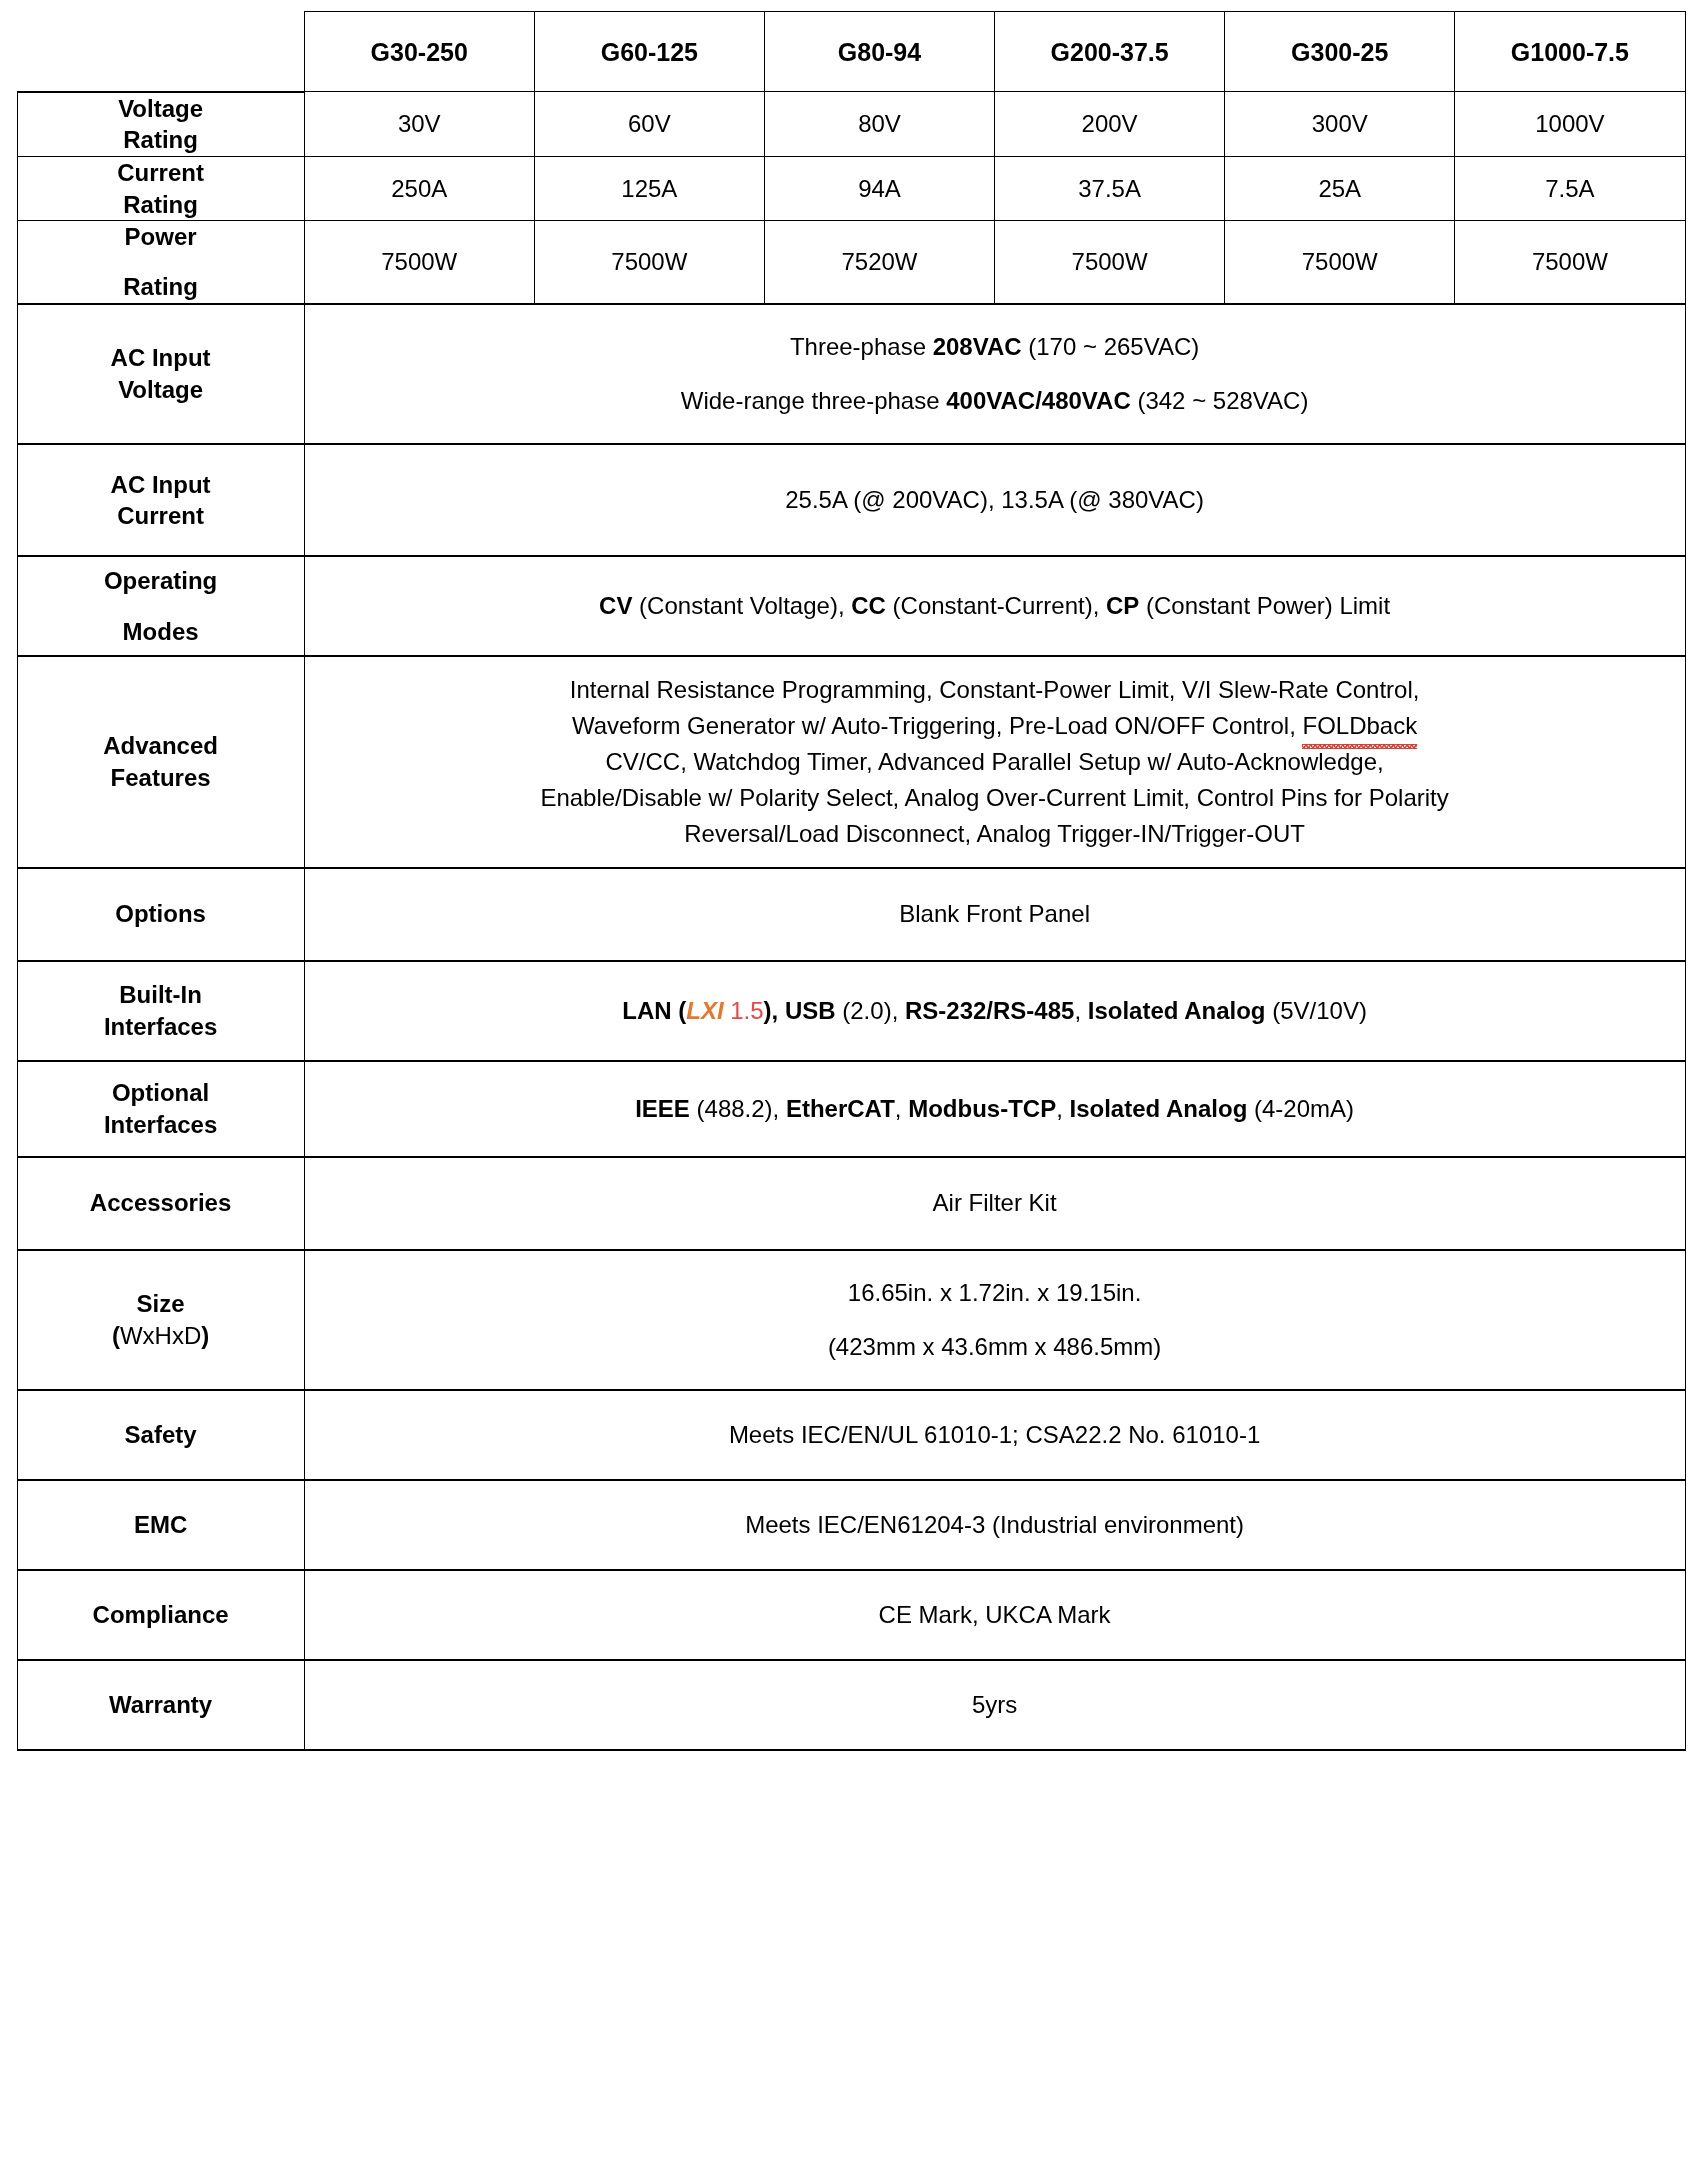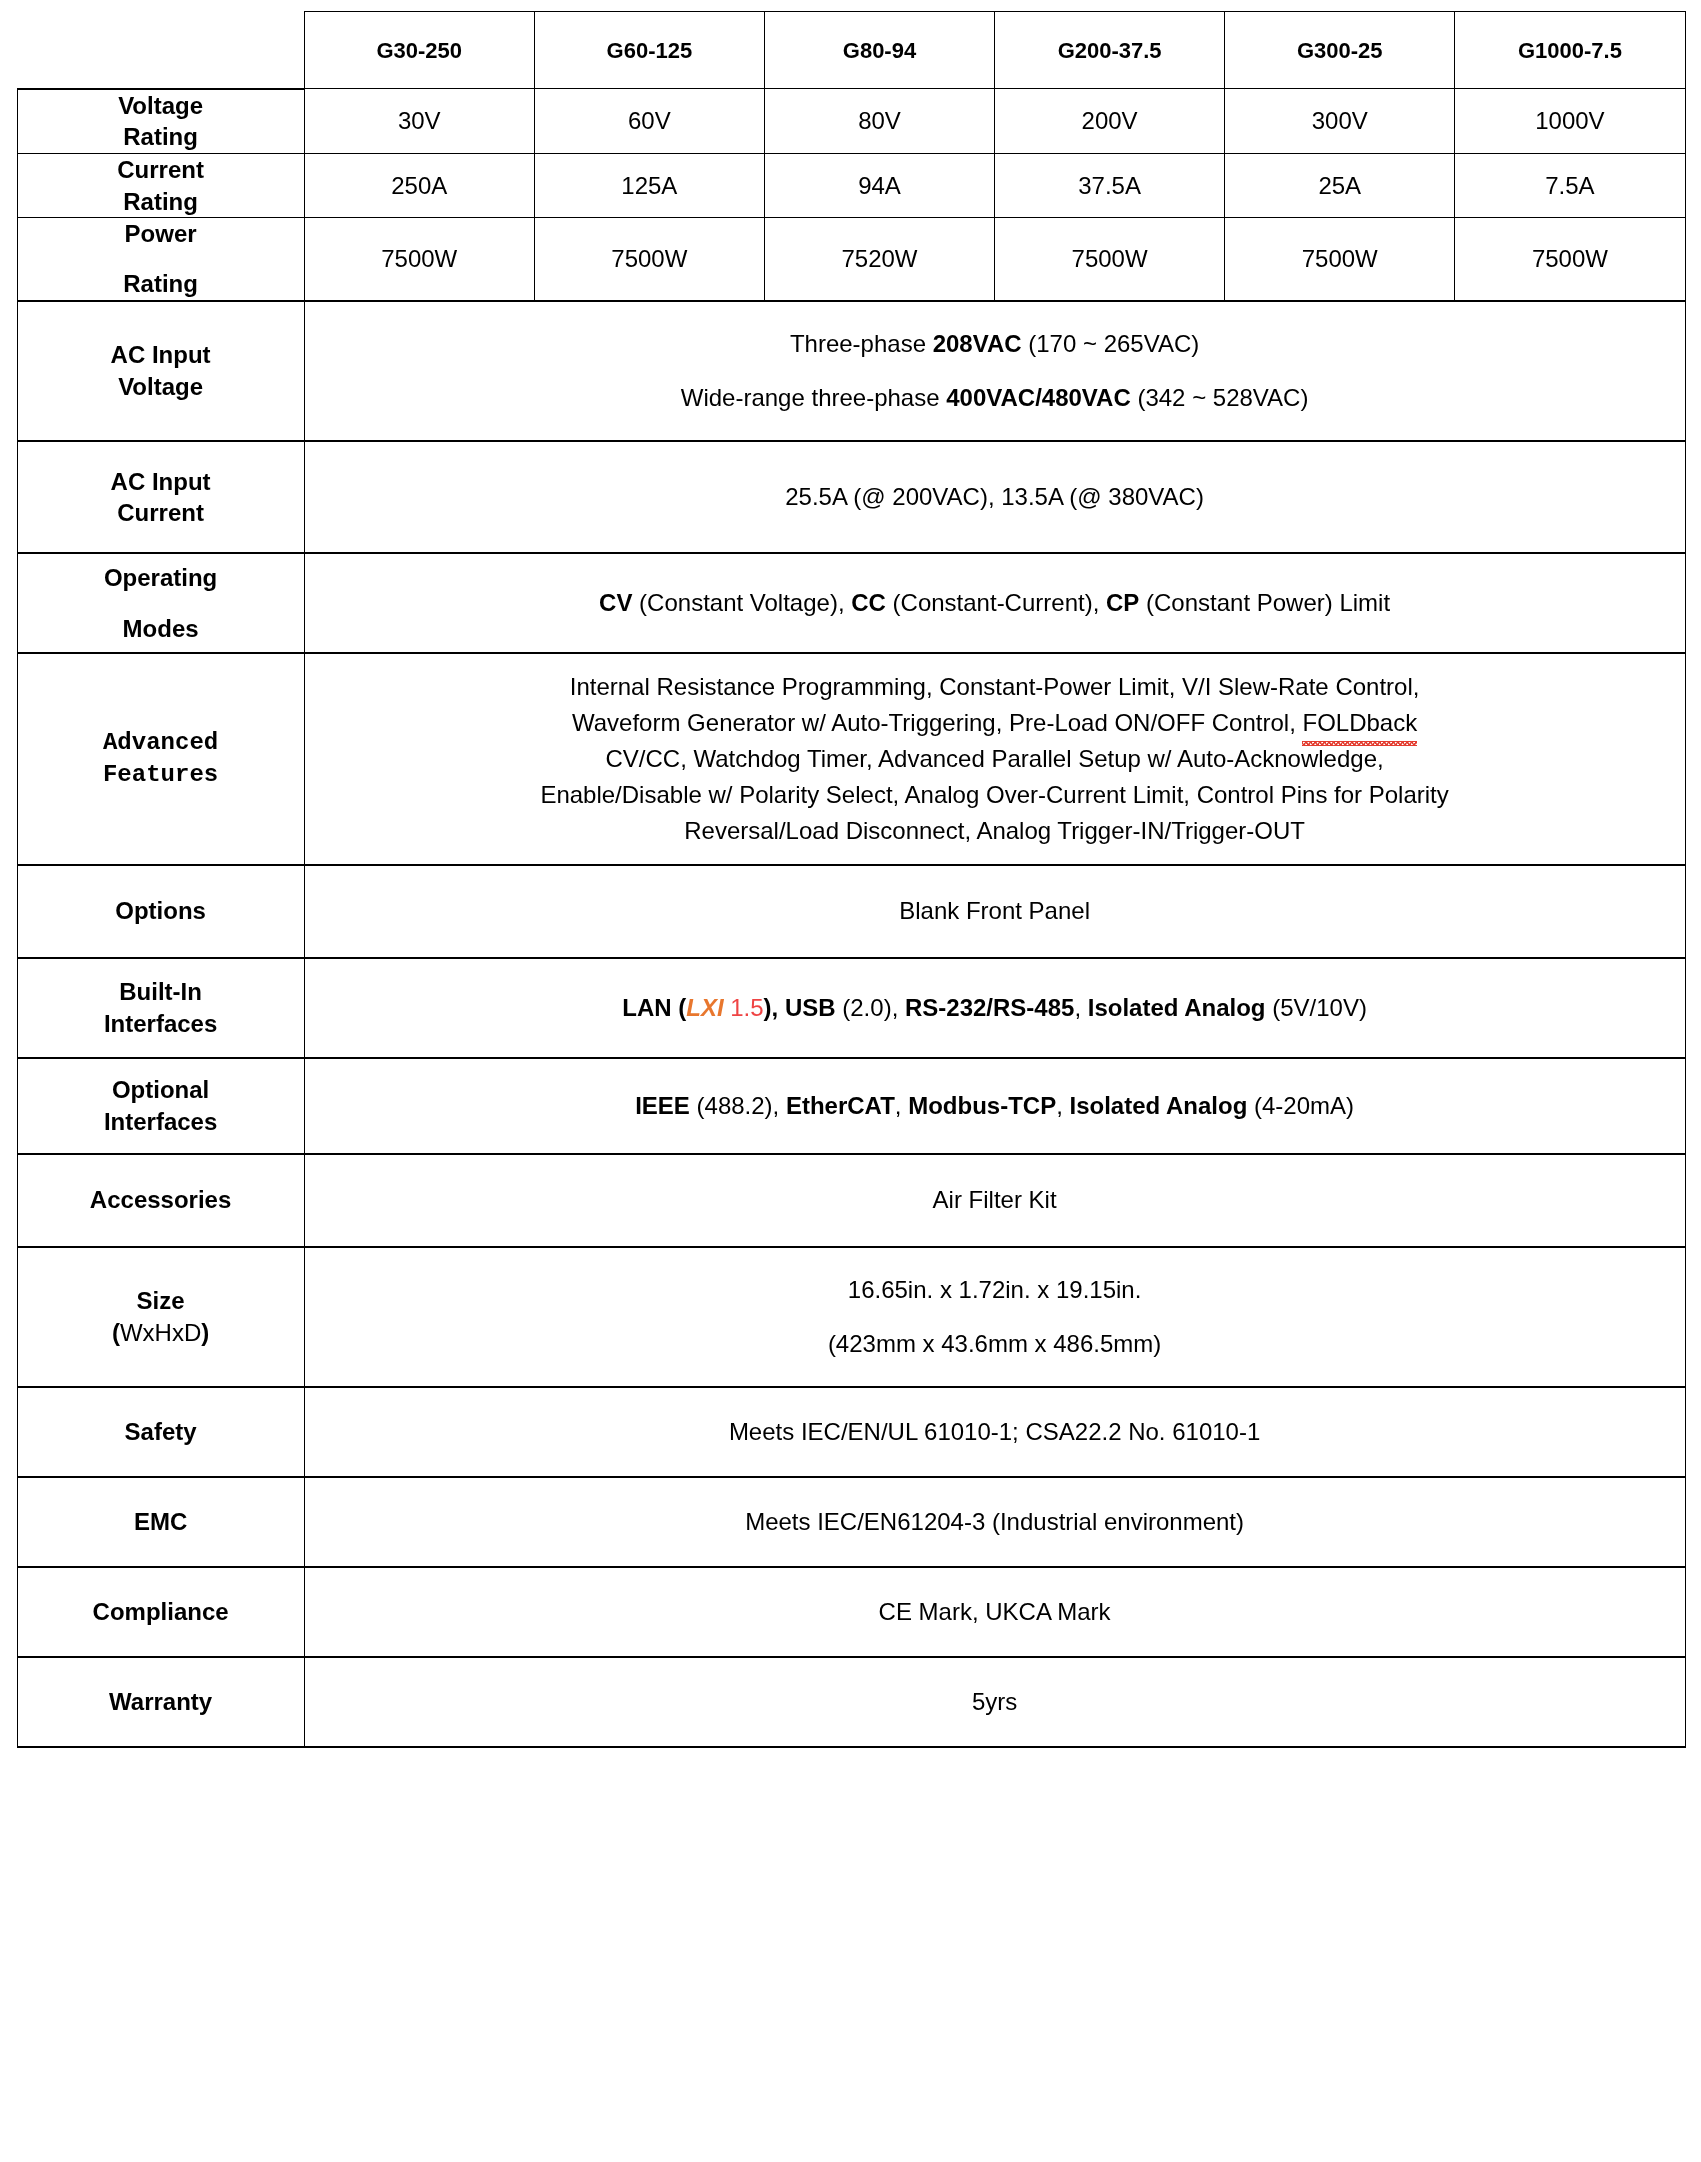--- a/index.html
+++ b/index.html
@@ -52,21 +52,21 @@
 
   
   tr.hdr td.lbl-blank {
     border: none;
     background: #fff;
   }
   tr.hdr td.model {
     border-top: 1.4px solid #000;
     border-bottom: 1.4px solid #000;
     font-weight: bold;
-    font-size: 22px;
+    font-size: 25px;
     padding: 26px 1.8px 24px 1.8px;
   }
 
   
   td.model {
     font-size: 24px;
     padding: 20px 1.8px 20px 1.8px;
   }
   tr.ratings td.model {
     border-top: 1.4px solid #000;
@@ -128,21 +128,21 @@
         transparent 1.3px, transparent 2.8px);
     background-size: 4.6px 4.6px, 4.6px 4.6px;
     background-position: 0 0, 2.3px 0;
     background-repeat: repeat-x, repeat-x;
   }
 
   .feat {
     line-height: 1.44;
     font-size: 23.4px;
   }
-  .advlbl { line-height: 1.32; font-family: Liberation Mono, monospace; }
+  .advlbl { line-height: 1.32; }
 </style>
 </head>
 <body>
 
 <div class="sheet">
 <table class="spec">
   <colgroup>
     <col style="width:287px">
     <col style="width:230px">
         <col style="width:230px">

